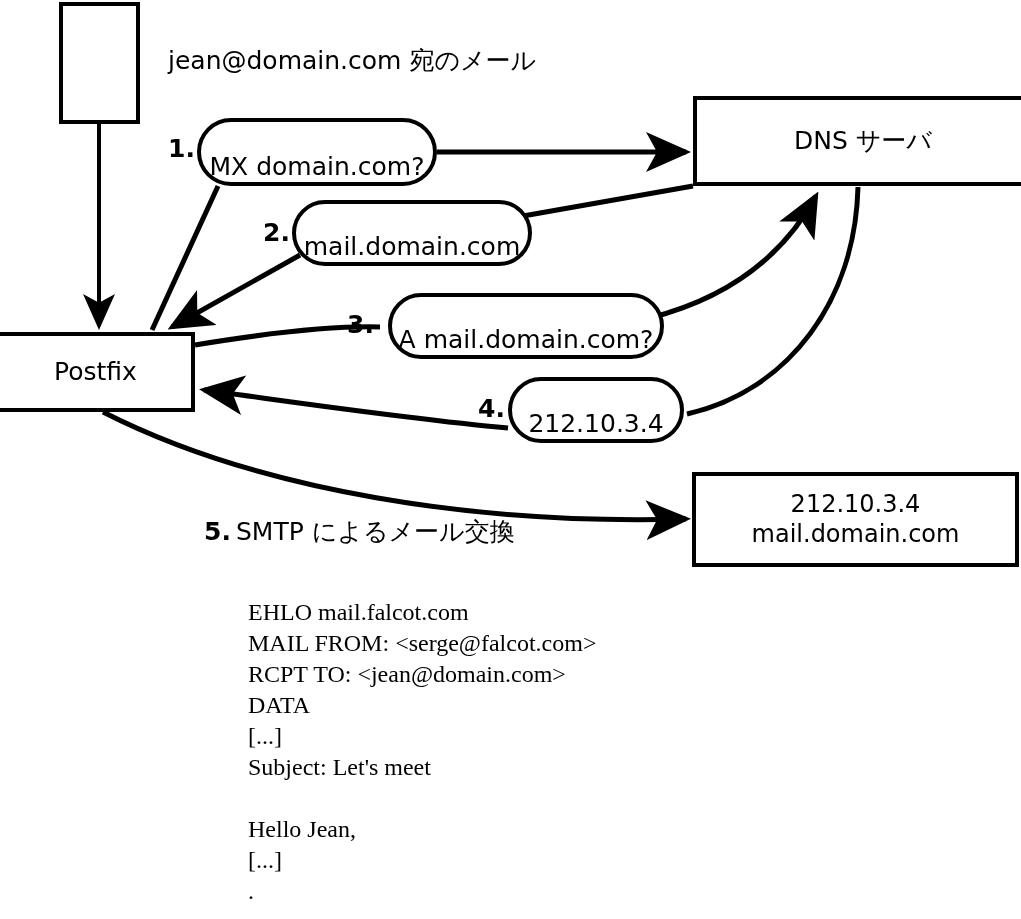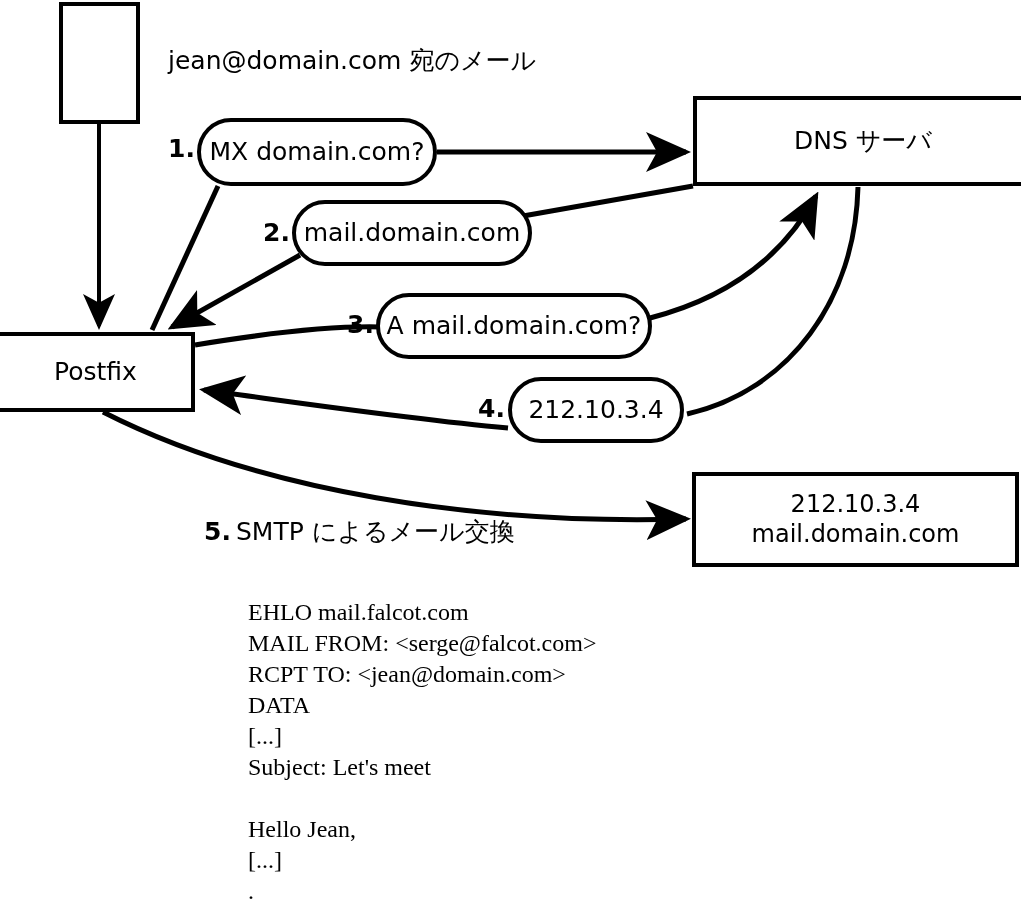--- a/index.html
+++ b/index.html
@@ -33,21 +33,21 @@
     background: #ffffff;
     border: 4px solid #000000;
     display: flex;
     flex-direction: column;
     align-items: center;
     justify-content: center;
     text-align: center;
     line-height: 1.22;
   }
   .node.rect { border-radius: 0; }
-  .node.pill { border-radius: 40px; }
+  .node.pill { border-radius: 40px; justify-content: flex-end; }
 
   #client-box {
     left: 59px; top: 2px; width: 81px; height: 122px;
   }
   #postfix-box {
     left: -4px; top: 332px; width: 199px; height: 80px;
     font-size: 25px;
   }
   #dns-box {
     left: 693px; top: 96px; width: 340px; height: 90px;
@@ -59,21 +59,21 @@
   }
   #bubble-1 {
     left: 197px; top: 118px; width: 240px; height: 68px;
     font-size: 25px;
   }
   #bubble-2 {
     left: 292px; top: 200px; width: 240px; height: 66px;
     font-size: 25px;
   }
   #bubble-3 {
-    left: 376px; top: 293px; width: 276px; height: 66px;
+    left: 388px; top: 293px; width: 276px; height: 66px;
     font-size: 25px;
   }
   #bubble-4 {
     left: 508px; top: 377px; width: 176px; height: 66px;
     font-size: 25px;
   }
 
   .step-num {
     position: absolute;
     font-weight: bold;

